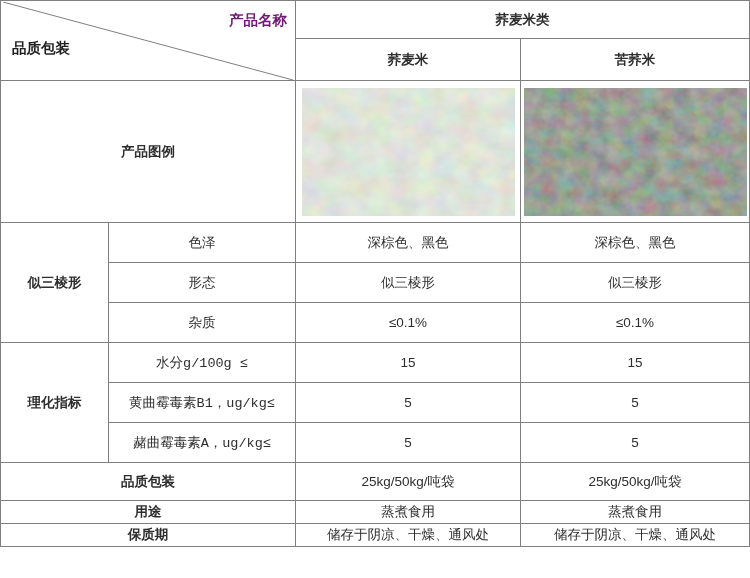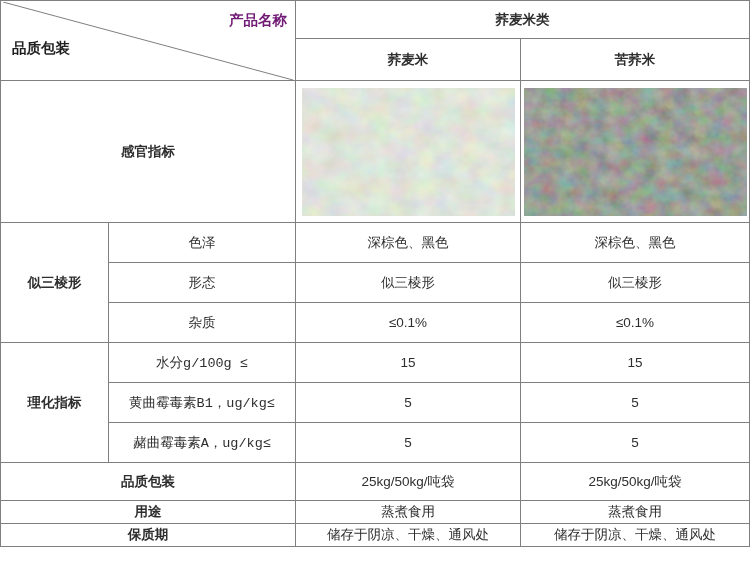--- a/index.html
+++ b/index.html
@@ -86,21 +86,21 @@
       </td>
       <td class="hd" colspan="2">荞麦米类</td>
     </tr>
 
     <tr class="h42">
       <td class="hd">荞麦米</td>
       <td class="hd">苦荞米</td>
     </tr>
 
     <tr class="h142">
-      <td class="hd" colspan="2">感官指标</td>
+      <td class="hd" colspan="2">产品图例</td>
       <td class="photocell">
         <svg class="photo" width="213" height="128">
           <rect width="213" height="128" fill="#c3d2bb" filter="url(#texBuckwheat)"></rect>
         </svg>
       </td>
       <td class="photocell">
         <svg class="photo" width="223" height="128">
           <rect width="223" height="128" fill="#454c41" filter="url(#texTartary)"></rect>
         </svg>
       </td>

